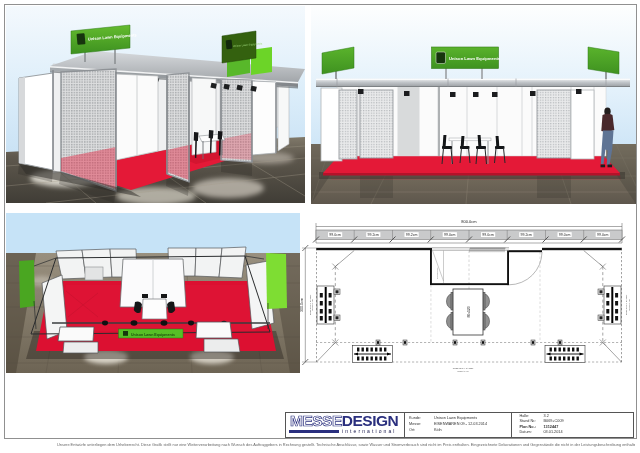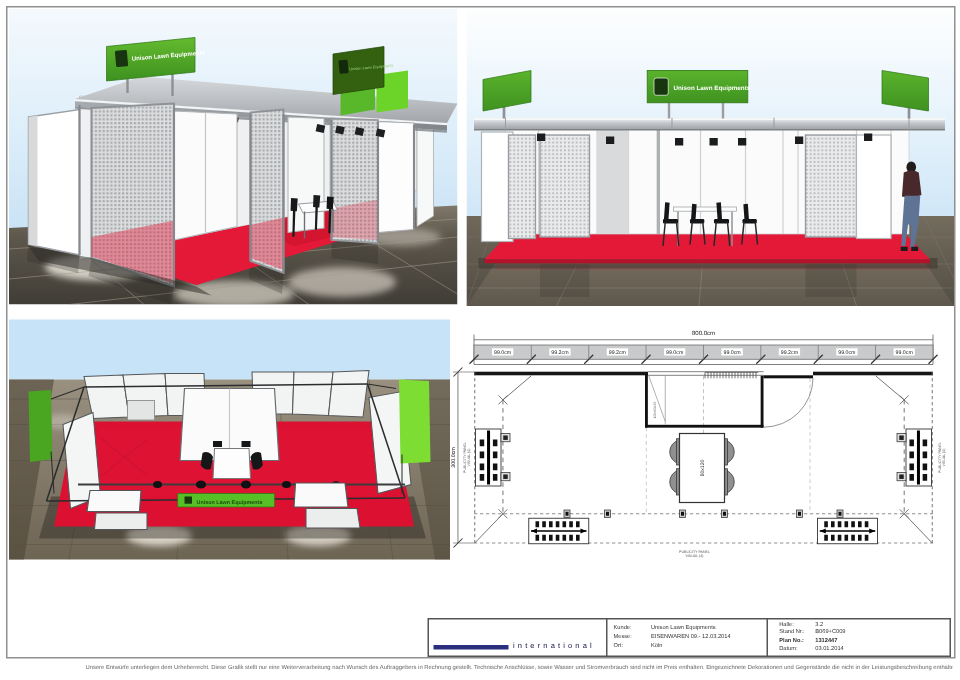--- a/index.html
+++ b/index.html
@@ -724,20 +724,21 @@
 <text x="163" y="155.5" font-size="2.4" fill="#555" text-anchor="middle">PUBLICITY PANEL</text>
 <text x="163" y="158.5" font-size="2.4" fill="#555" text-anchor="middle">VISUAL (4)</text>
 </svg>
 
 <div class="abs" style="left:285px;top:412px;width:349px;height:26px;border:1px solid #555;background:#fff;box-sizing:border-box;"></div>
 
 <div class="abs" style="left:404px;top:412px;width:1px;height:26px;background:#555;"></div>
 
 <div class="abs" style="left:511px;top:412px;width:1px;height:26px;background:#555;"></div>
 
+<div class="abs" style="left:290px;top:413px;width:114px;height:16px;font-family:'Liberation Sans',sans-serif;font-weight:bold;font-size:15.5px;letter-spacing:-0.5px;line-height:16px;white-space:nowrap;"><span style="color:#fff;-webkit-text-stroke:0.7px #2a2f7e;">MESSE</span><span style="color:#2a2f7e;">DESIGN</span></div>
 
 <div class="abs" style="left:289px;top:429.5px;width:50px;height:3.6px;background:#2a2f7e;"></div>
 
 <div class="abs" style="left:342px;top:428px;width:62px;font-size:5px;letter-spacing:2.1px;color:#14144a;">international</div>
 
 <div class="abs" style="left:409px;top:414.6px;font-size:3.8px;line-height:6px;color:#333;">Kunde:<br>Messe:<br>Ort:</div>
 
 <div class="abs" style="left:434px;top:414.6px;font-size:3.8px;line-height:6px;color:#333;">Unison Lawn Equipments<br>EISENWAREN 09.- 12.03.2014<br>Köln</div>
 
 <div class="abs" style="left:519.5px;top:413.6px;font-size:3.8px;line-height:5.6px;color:#333;">Halle:<br>Stand Nr.:<br><b>Plan No.:</b><br>Datum:</div>

